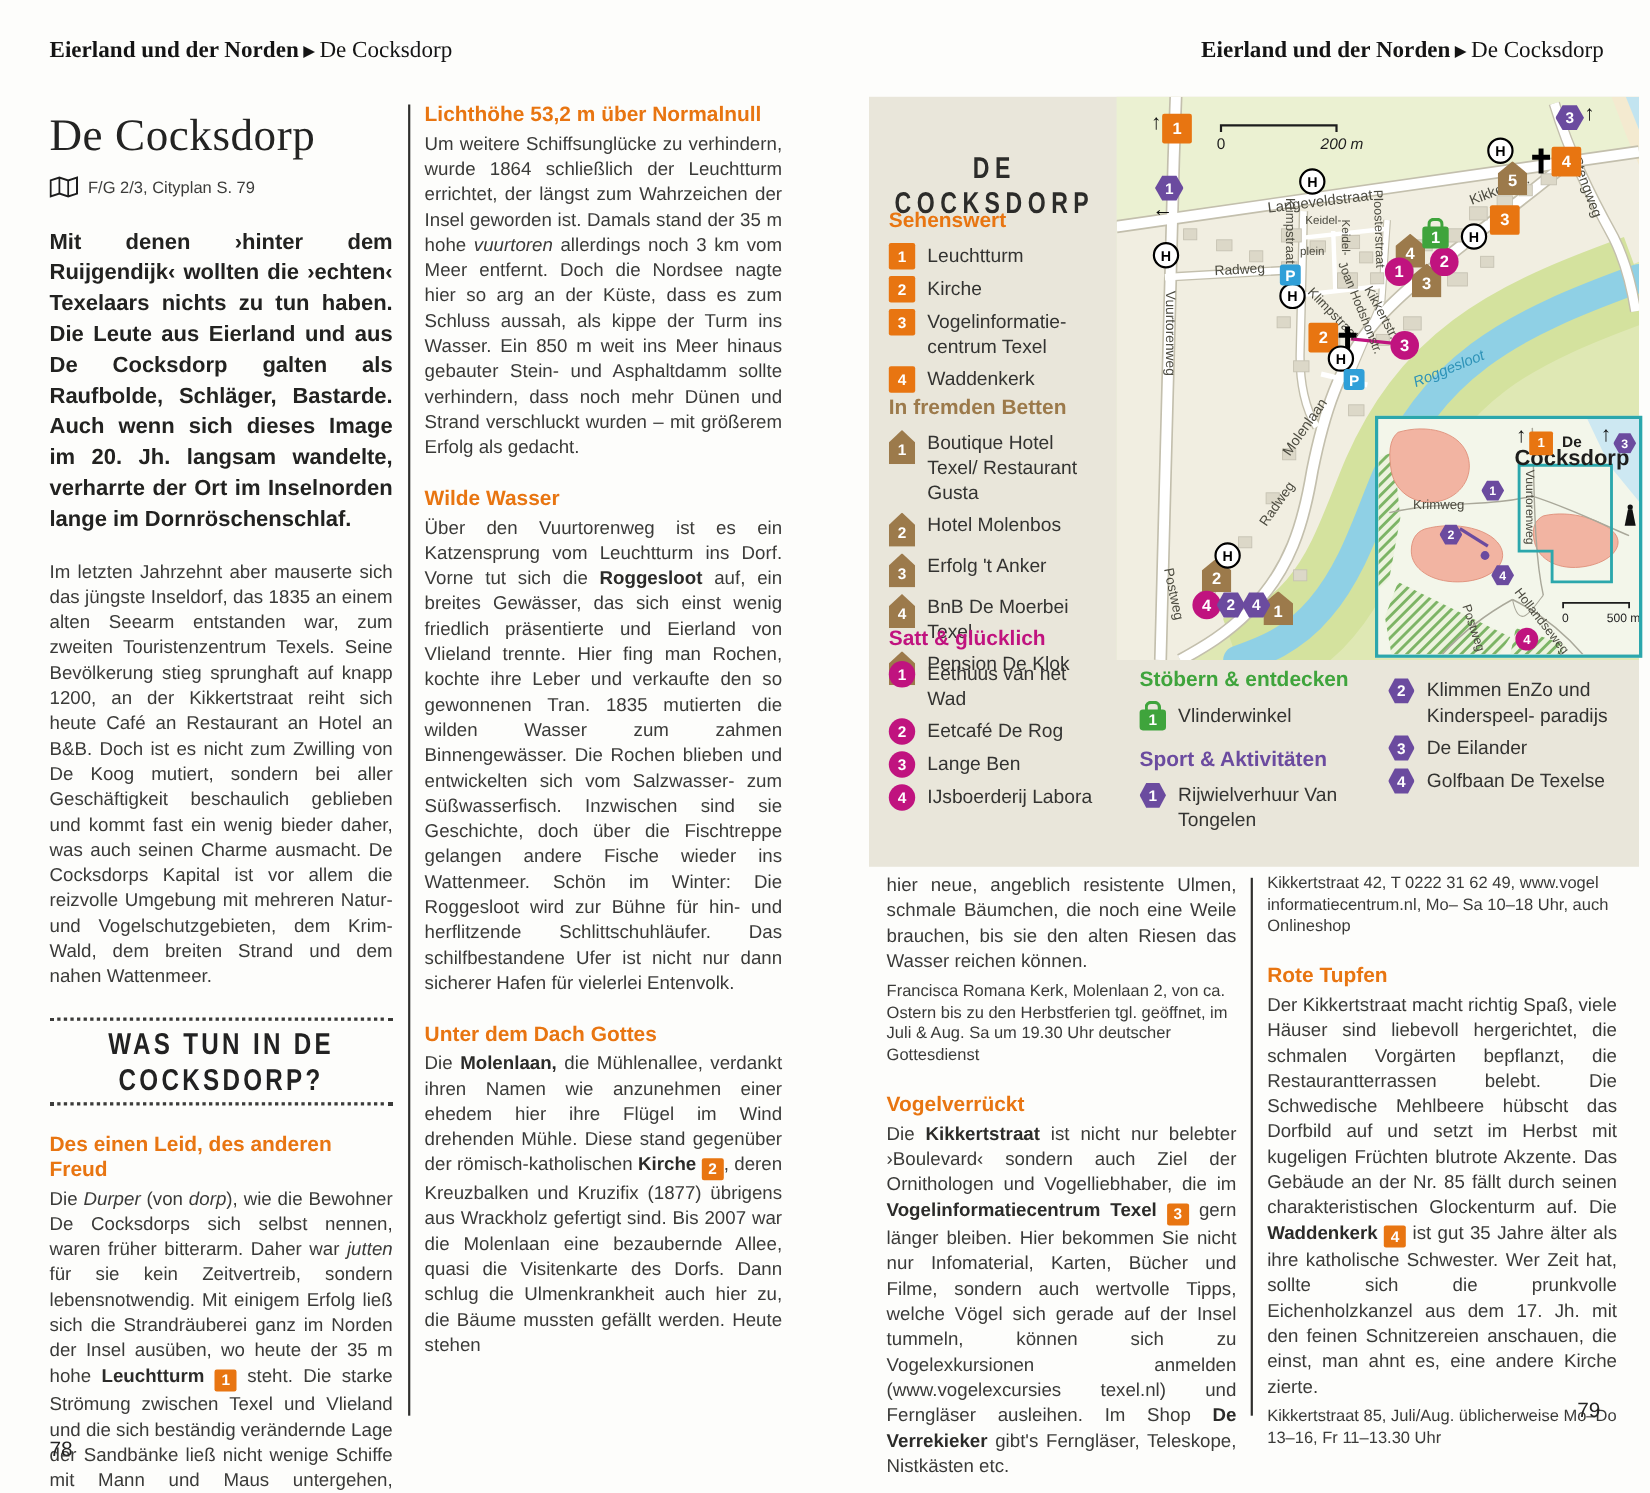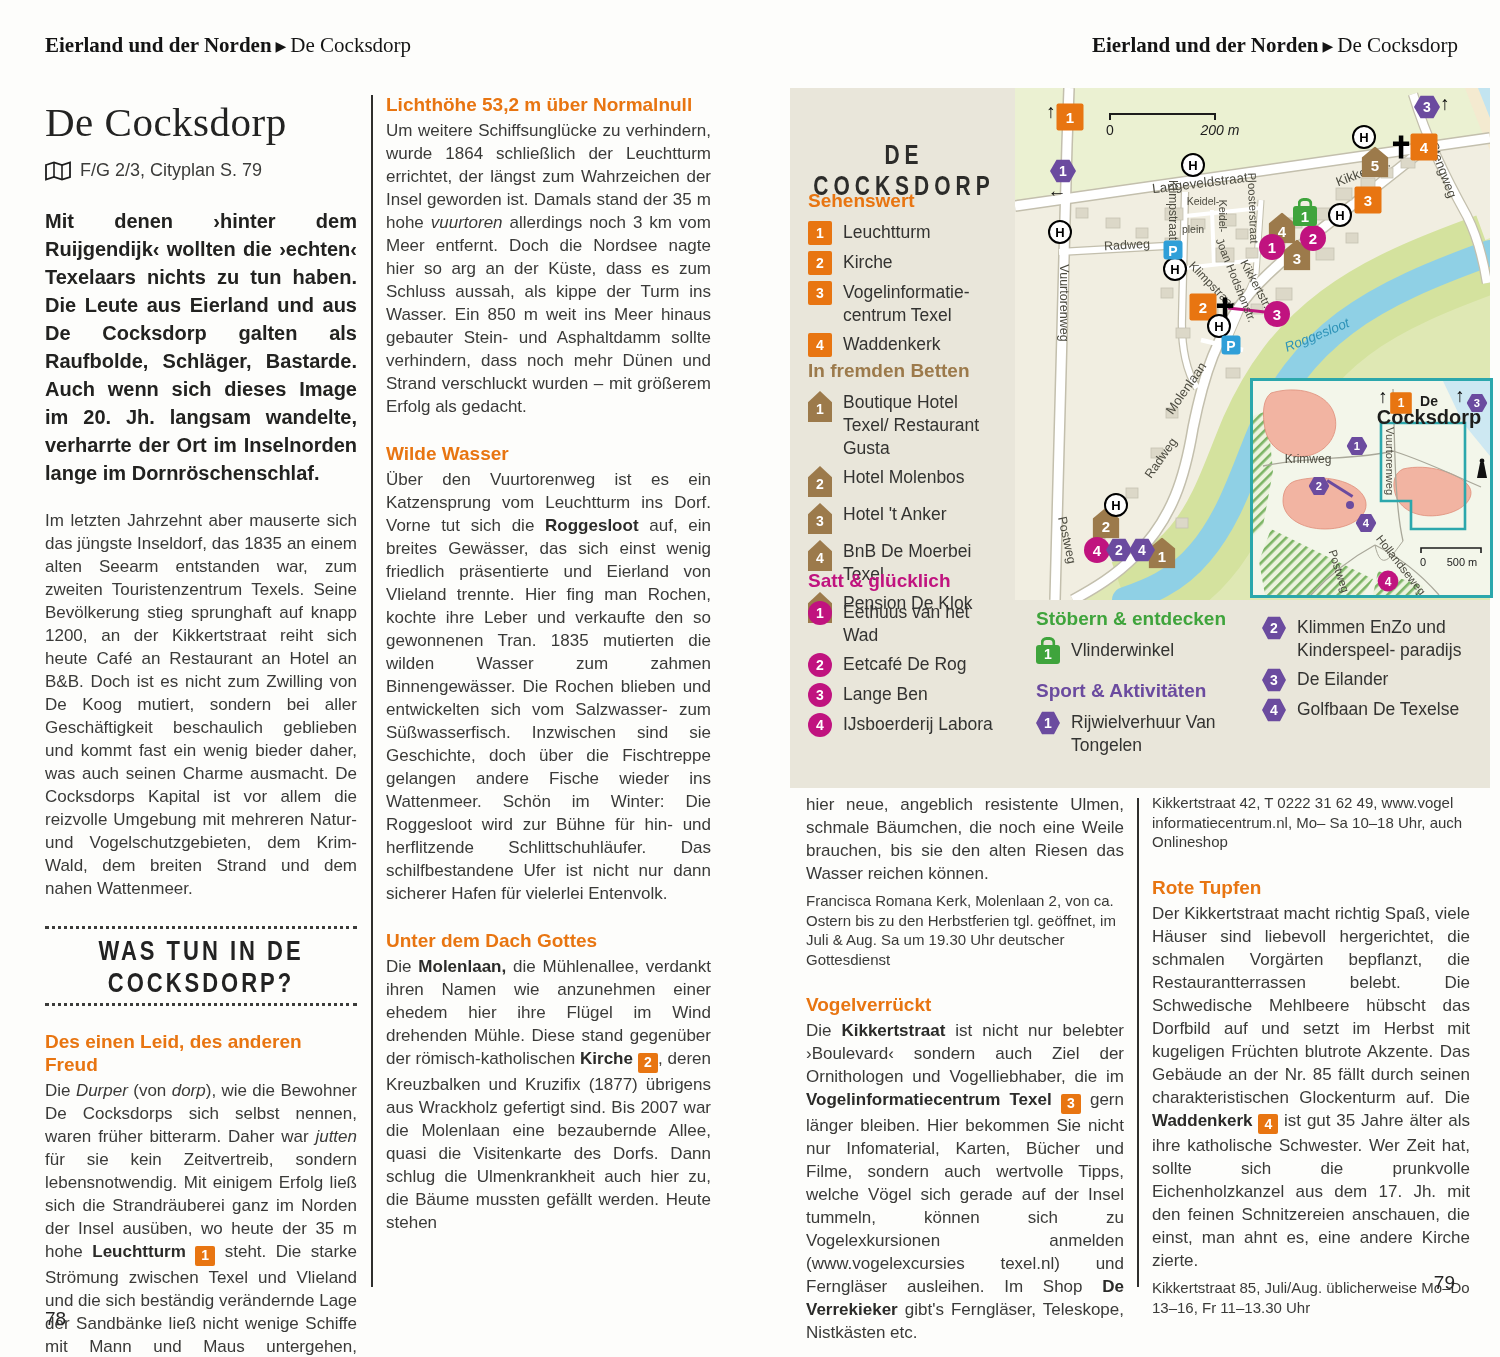--- a/index.html
+++ b/index.html
@@ -13,21 +13,21 @@
   #run-right{right:42px;}
 
   
   .col{position:absolute;text-align:justify;}
   #col1{left:45px;top:98px;width:312px;}
   #col2{left:386px;top:93px;width:325px;}
   #col3{left:806px;top:793px;width:318px;}
   #col4{left:1152px;top:793px;width:318px;}
 
   h1.title{font-family:"Liberation Serif",serif;font-weight:normal;font-size:41px;color:#232322;margin:0 0 14px;letter-spacing:.5px;text-align:left;}
-  .mapref{display:flex;align-items:center;gap:9px;font-size:18px;color:#3c3c3a;margin-bottom:26px;text-align:left;}
+  .mapref{display:flex;align-items:center;gap:9px;font-size:15px;color:#3c3c3a;margin-bottom:26px;text-align:left;}
   .mapref svg{flex:0 0 auto;}
   .lead{font-size:20px;line-height:28px;font-weight:bold;color:#222220;margin:0 0 22px;}
   p.body{font-size:17px;line-height:23px;margin:0 0 6px;}
   p.note{font-size:15px;line-height:19.5px;margin:2px 0 10px;text-align:left;color:#3a3a38;}
   .sec-head{font-size:19px;line-height:23px;font-weight:bold;color:#e87511;margin:24px 0 3px;text-align:left;}
   .sec-head.first{margin-top:0;}
   span.i{font-style:italic;}
   span.b{font-weight:bold;color:#2b2b29;}
   .inline-badge{display:inline-flex;align-items:center;justify-content:center;width:20px;height:20px;
       background:#e87511;color:#fff;border-radius:2px;font-weight:bold;font-size:14px;vertical-align:-3px;}
@@ -155,21 +155,21 @@
         <div class="legend-row">
           <span class="badge hotel">1</span>
           <span>Boutique Hotel Texel/ Restaurant Gusta</span>
         </div>
         <div class="legend-row">
           <span class="badge hotel">2</span>
           <span>Hotel Molenbos</span>
         </div>
         <div class="legend-row">
           <span class="badge hotel">3</span>
-          <span>Hotel 't Anker</span>
+          <span>Erfolg 't Anker</span>
         </div>
         <div class="legend-row">
           <span class="badge hotel">4</span>
           <span>BnB De Moerbei Texel</span>
         </div>
         <div class="legend-row">
           <span class="badge hotel">5</span>
           <span>Pension De Klok</span>
         </div>
       </div>
@@ -408,21 +408,21 @@
         <span class="mk food sm" style="left: 135px; top: 200px;">4</span>
       </div>
     <div style="position:absolute;left:0;top:0;width:100%;height:100%;">
         <span class="maplabel town" style="left: 176px; top: 20px; font-size: 14px; transform: translate(-50%, -50%) rotate(0deg);">De</span>
         <span class="maplabel town" style="left: 176px; top: 36px; font-size: 20px; transform: translate(-50%, -50%) rotate(0deg);">Cocksdorp</span>
         <span class="maplabel" style="left: 55px; top: 78px; font-size: 12px; transform: translate(-50%, -50%) rotate(0deg);">Krimweg</span>
         <span class="maplabel" style="left: 137px; top: 80px; font-size: 11px; transform: translate(-50%, -50%) rotate(90deg);">Vuurtorenweg</span>
         <span class="maplabel" style="left: 86px; top: 190px; font-size: 11.5px; transform: translate(-50%, -50%) rotate(72deg);">Postweg</span>
         <span class="maplabel" style="left: 148px; top: 184px; font-size: 11.5px; transform: translate(-50%, -50%) rotate(52deg);">Hollandseweg</span>
         <span class="maplabel scale" style="left: 170px; top: 181px; transform: translate(-50%, -50%) rotate(0deg);">0</span>
-        <span class="maplabel scale" style="left: 199px; top: 181px; transform: translate(-50%, -50%) rotate(0deg); padding-left: 20px;">500 m</span>
+        <span class="maplabel scale" style="left: 213px; top: 181px; transform: translate(-50%, -50%) rotate(0deg); padding-left: 20px;">500 m</span>
       </div>
   </div>
 </div>
 
 <div class="col" id="col3">
   <p class="body">hier neue, angeblich resistente Ulmen, schmale Bäumchen, die noch eine Weile brauchen, bis sie den alten Riesen das Wasser reichen können.</p>
   <p class="note">Francisca Romana Kerk, Molenlaan 2, von ca. Ostern bis zu den Herbstferien tgl. geöffnet, im Juli &amp; Aug. Sa um 19.30 Uhr deutscher Gottesdienst</p>
   <div class="sec-head">Vogelverrückt</div>
   <p class="body"><span>Die </span><span class="b">Kikkertstraat</span><span> ist nicht nur belebter ›Boulevard‹ sondern auch Ziel der Ornithologen und Vogelliebhaber, die im </span><span class="b">Vogelinformatiecentrum Texel</span><span> </span><span class="inline-badge">3</span><span> gern länger bleiben. Hier bekommen Sie nicht nur Infomaterial, Karten, Bücher und Filme, sondern auch wertvolle Tipps, welche Vögel sich gerade auf der Insel tummeln, können sich zu Vogelexkursionen anmelden (www.vogelexcursies texel.nl) und Ferngläser ausleihen. Im Shop </span><span class="b">De Verrekieker</span><span> gibt's Ferngläser, Teleskope, Nistkästen etc.</span></p>
 </div>

